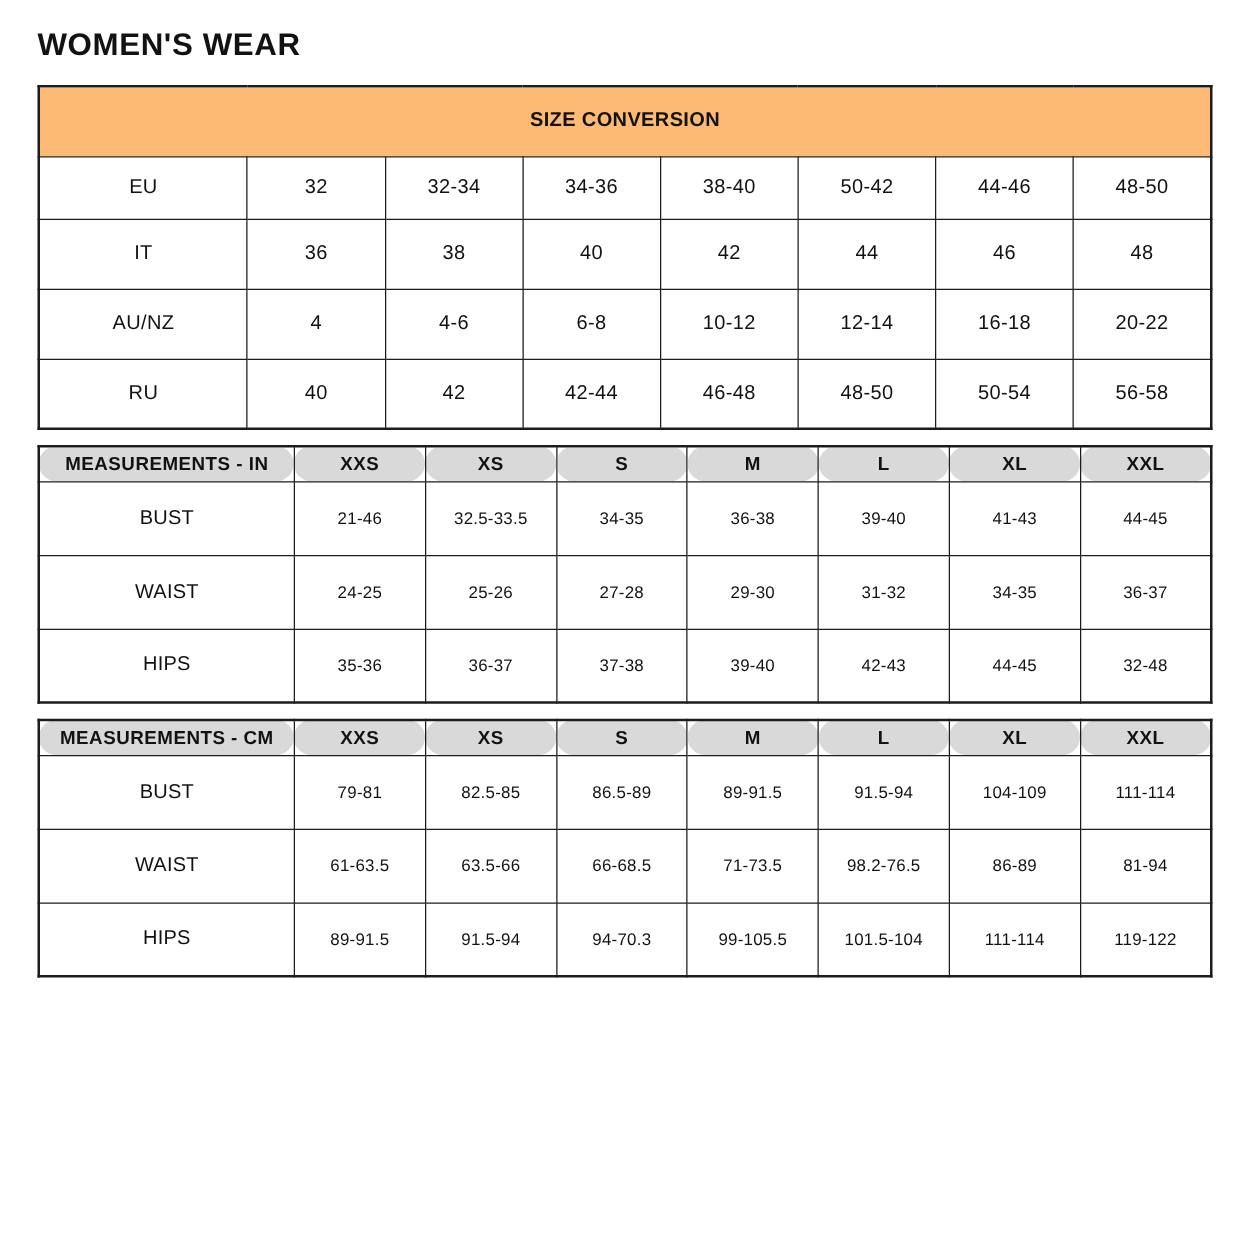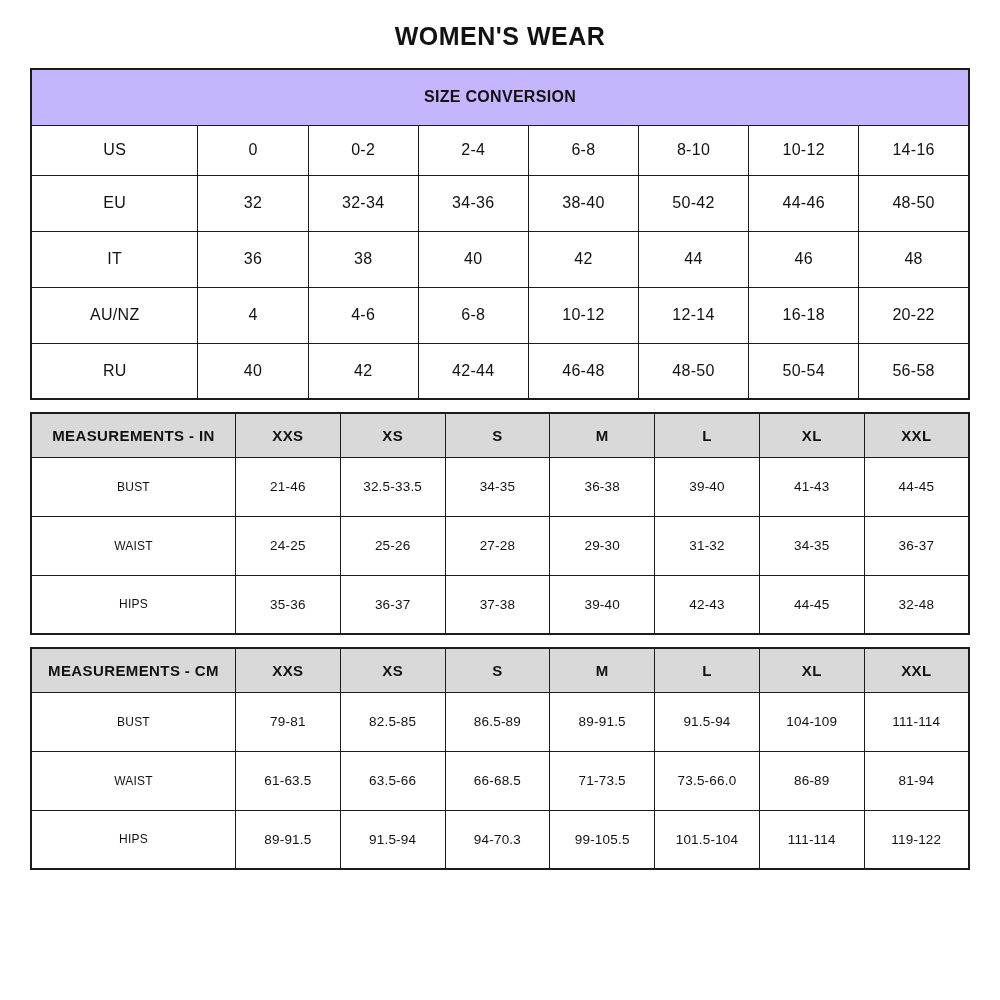--- a/index.html
+++ b/index.html
@@ -9,42 +9,42 @@
     background: #ffffff;
     width: 1000px;
     font-family: "Liberation Sans", sans-serif;
     color: #121212;
   }
   .page {
     width: 1000px;
     padding: 12px 30px 16px 30px;
   }
   h1.page-title {
-    text-align: center;
+    text-align: left;
     font-size: 25px;
     font-weight: 700;
     letter-spacing: 0.5px;
     margin: 10px 0 17px 0;
   }
   table {
     width: 100%;
     border-collapse: collapse;
     table-layout: fixed;
     border: 2px solid #1c1c1c;
     margin-bottom: 12px;
   }
   td {
     border: 1px solid #1c1c1c;
     text-align: center;
     vertical-align: middle;
     padding: 2px 4px;
     overflow: hidden;
   }
   .banner-cell {
-    background: #c4b5fd;
+    background: #fdba74;
     font-weight: 700;
     font-size: 16px;
     letter-spacing: 0.6px;
     height: 44px;
   }
   
   table.conv td {
     font-size: 16px;
     height: 56px;
     letter-spacing: 0.3px;
@@ -52,28 +52,29 @@
   table.conv tbody tr:first-child td {
     height: 50px;
   }
   
   table.meas td {
     font-size: 13.5px;
     height: 59px;
     letter-spacing: 0.2px;
   }
   table.meas td:first-child {
-    font-size: 12px;
+    font-size: 16px;
   }
   table.meas tbody tr:first-child td {
     background: #d9d9d9;
     font-weight: 700;
     font-size: 15px;
-    height: 44px;
+    height: 28px;
     letter-spacing: 0.4px;
+    border-radius: 15px;
   }
 </style>
 </head>
 <body>
 
 <div class="page">
 
   <h1 class="page-title">WOMEN'S WEAR</h1>
 
   <table class="conv">
@@ -87,30 +88,20 @@
         <col style="width:11.742%">
       <col style="width:11.748%">
     </colgroup>
     <thead>
       <tr>
         <td class="banner-cell" colspan="8">SIZE CONVERSION</td>
       </tr>
     </thead>
     <tbody>
         <tr>
-          <td>US</td>
-          <td>0</td>
-          <td>0-2</td>
-          <td>2-4</td>
-          <td>6-8</td>
-          <td>8-10</td>
-          <td>10-12</td>
-          <td>14-16</td>
-        </tr>
-        <tr>
           <td>EU</td>
           <td>32</td>
           <td>32-34</td>
           <td>34-36</td>
           <td>38-40</td>
           <td>50-42</td>
           <td>44-46</td>
           <td>48-50</td>
         </tr>
         <tr>
@@ -232,21 +223,21 @@
           <td>91.5-94</td>
           <td>104-109</td>
           <td>111-114</td>
         </tr>
         <tr>
           <td>WAIST</td>
           <td>61-63.5</td>
           <td>63.5-66</td>
           <td>66-68.5</td>
           <td>71-73.5</td>
-          <td>73.5-66.0</td>
+          <td>98.2-76.5</td>
           <td>86-89</td>
           <td>81-94</td>
         </tr>
         <tr>
           <td>HIPS</td>
           <td>89-91.5</td>
           <td>91.5-94</td>
           <td>94-70.3</td>
           <td>99-105.5</td>
           <td>101.5-104</td>

